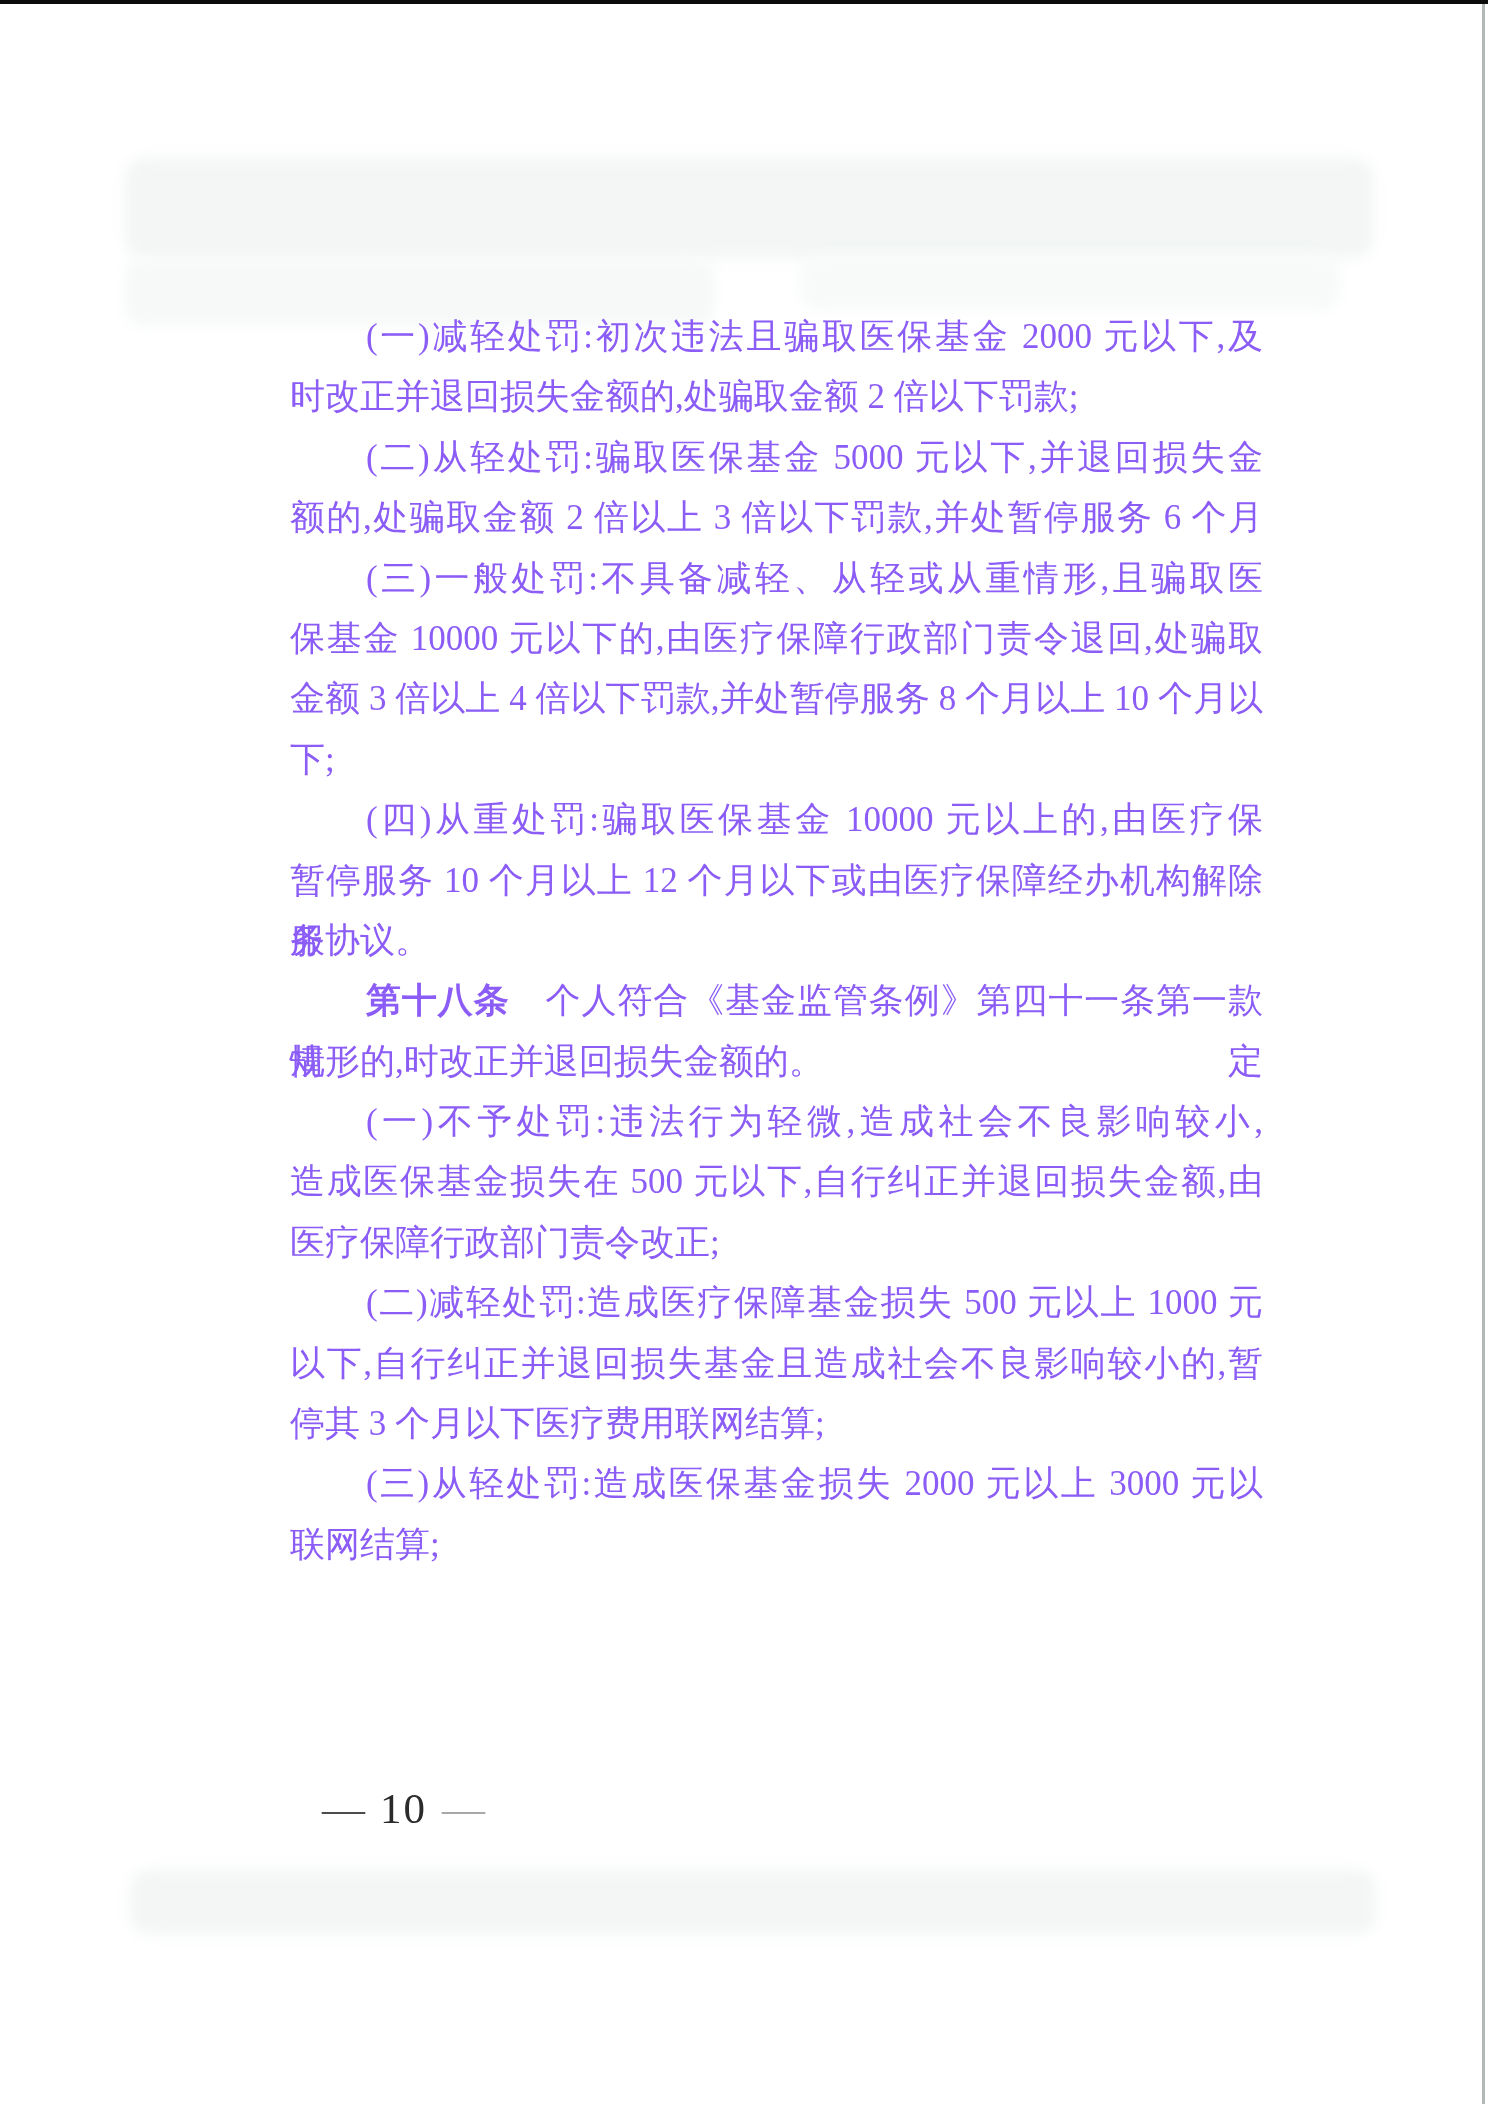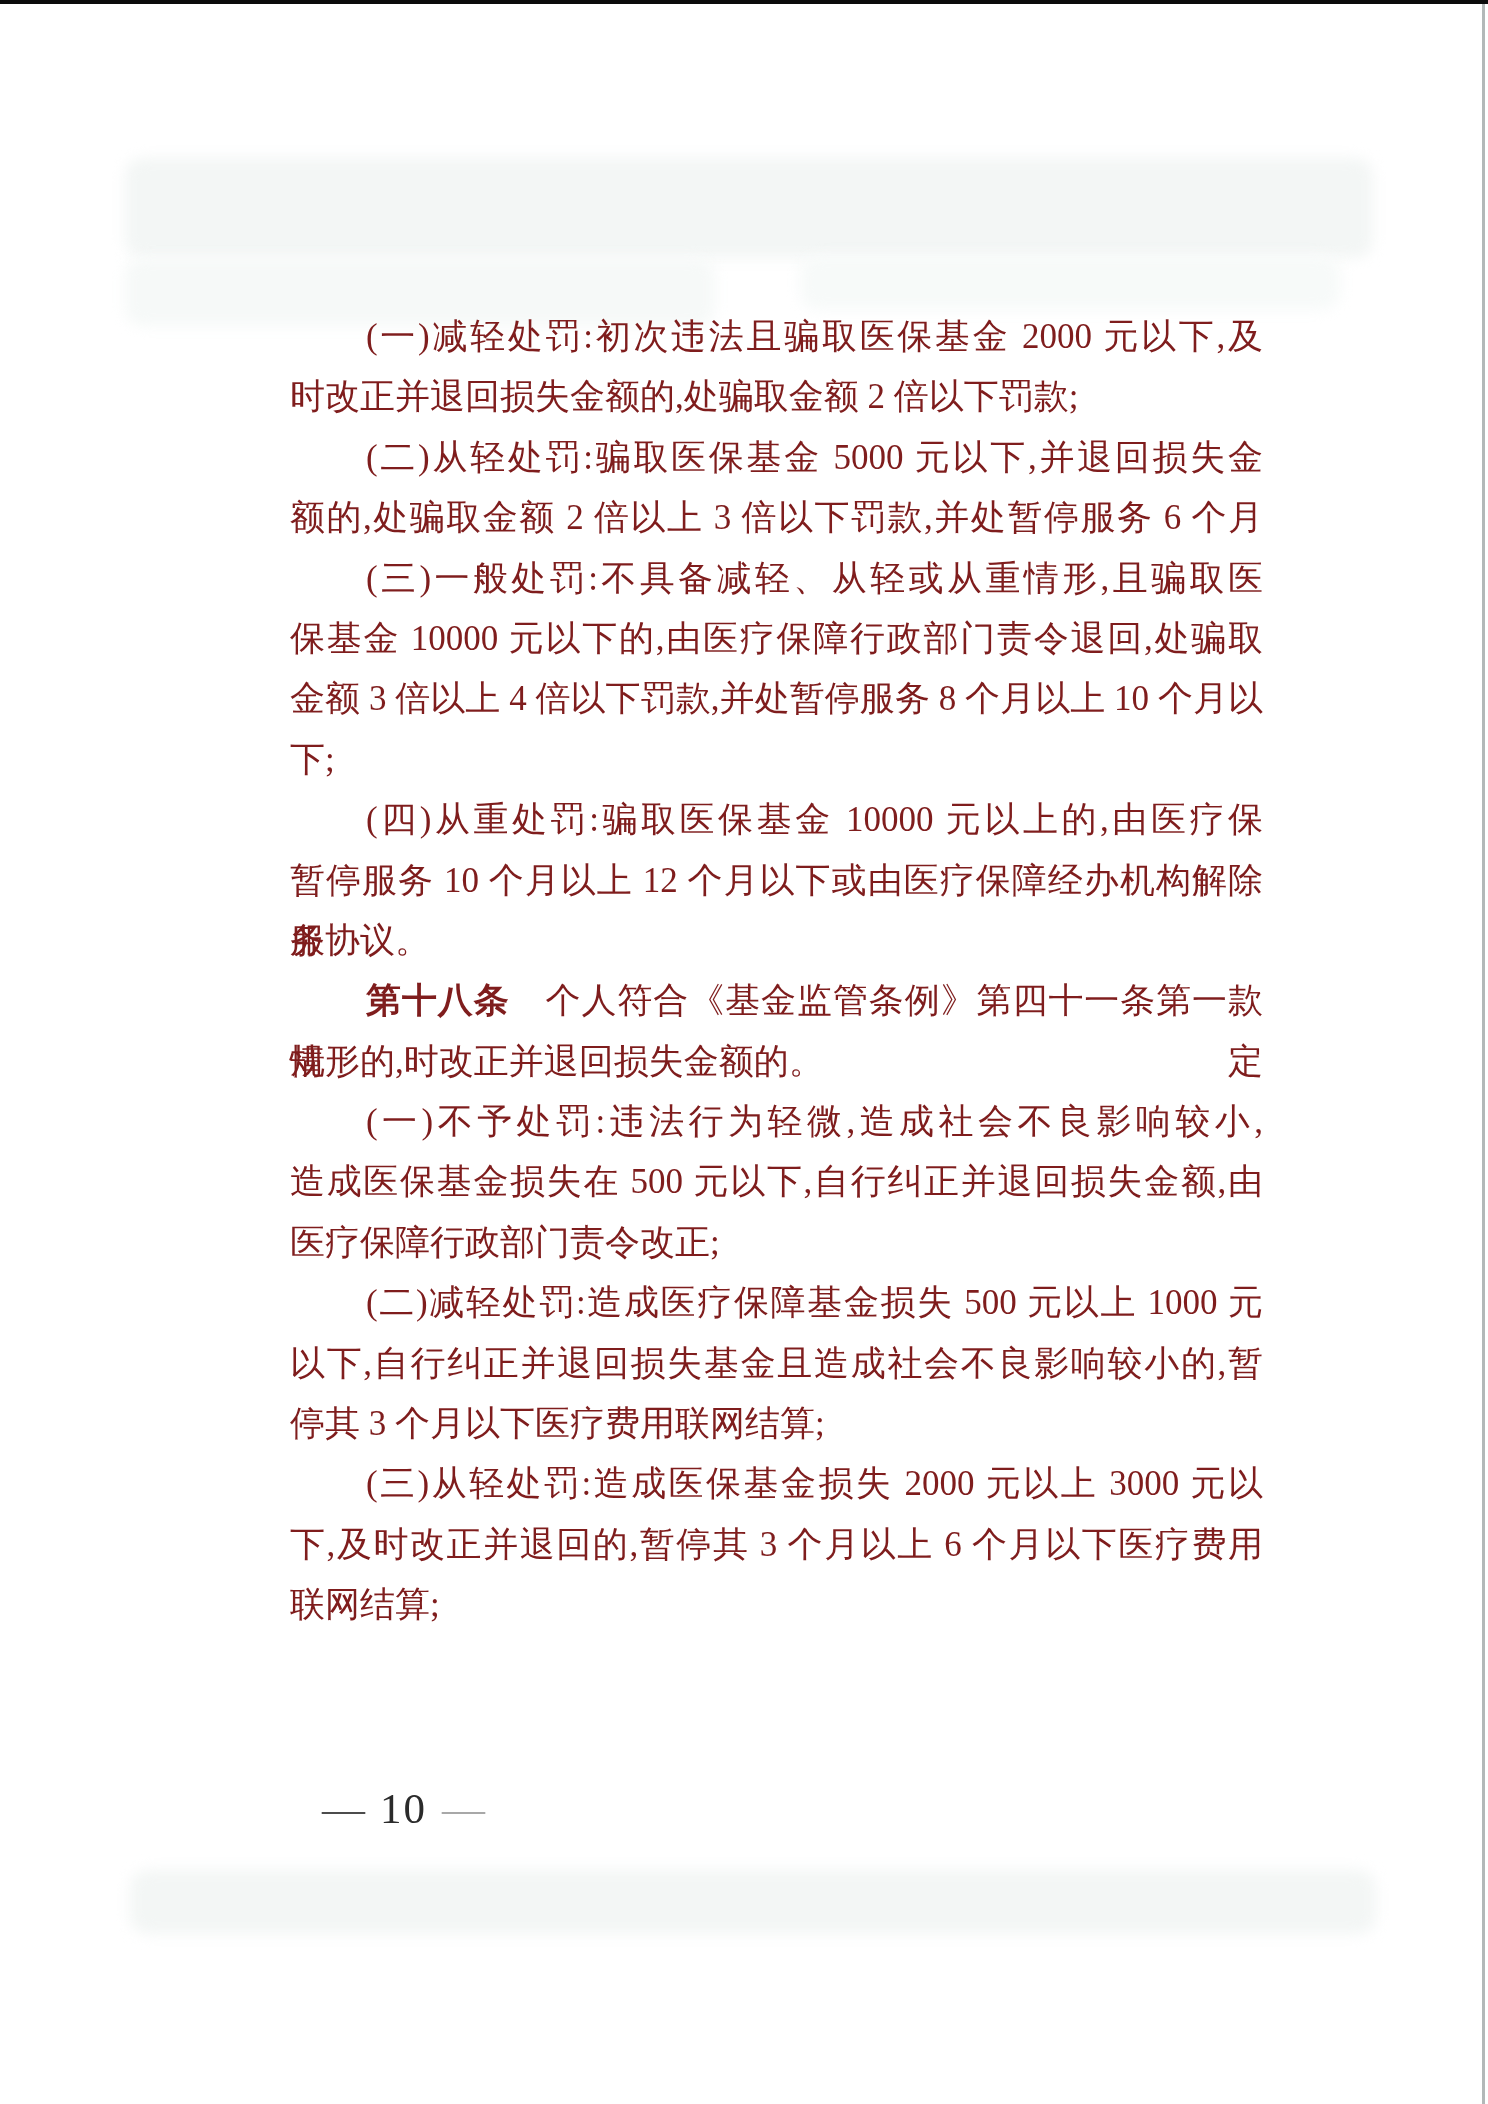--- a/index.html
+++ b/index.html
@@ -41,21 +41,21 @@
   .smudge-b { left: 125px;  top: 258px;  width: 590px;  height: 68px;  background: #f6f9f8; }
   .smudge-c { left: 800px;  top: 255px;  width: 540px;  height: 55px;  background: #f7faf9; }
   .smudge-d { left: 130px;  top: 1870px; width: 1246px; height: 64px;  background: #f3f6f5; }
 
   .textblock {
     position: absolute;
     left: 290px;
     top: 307px;
     width: 973px;
     font-size: 35px;
-    color: #7f1d1d;
+    color: #8b5cf6;
   }
   .line {
     height: 60.4px;
     line-height: 60.4px;
     overflow: visible;
   }
   .line.indent { text-indent: 76px; }
   .line.justify {
     text-align: justify;
     text-align-last: justify;
@@ -100,21 +100,20 @@
       <div class="line">务协议。</div>
       <div class="line indent justify"><b>第十八条</b>　个人符合《基金监管条例》第四十一条第一款规定</div>
       <div class="line">情形的,时改正并退回损失金额的。</div>
       <div class="line indent justify">(一)不予处罚:违法行为轻微,造成社会不良影响较小,</div>
       <div class="line justify">造成医保基金损失在 500 元以下,自行纠正并退回损失金额,由</div>
       <div class="line">医疗保障行政部门责令改正;</div>
       <div class="line indent justify">(二)减轻处罚:造成医疗保障基金损失 500 元以上 1000 元</div>
       <div class="line justify">以下,自行纠正并退回损失基金且造成社会不良影响较小的,暂</div>
       <div class="line">停其 3 个月以下医疗费用联网结算;</div>
       <div class="line indent justify">(三)从轻处罚:造成医保基金损失 2000 元以上 3000 元以</div>
-      <div class="line justify">下,及时改正并退回的,暂停其 3 个月以上 6 个月以下医疗费用</div>
       <div class="line">联网结算;</div>
     </div>
 
   <div class="footer">
     <span class="dash-l">—</span><span class="num">10</span><span class="dash-r">—</span>
   </div>
 
 </div>
 
 </body></html>

